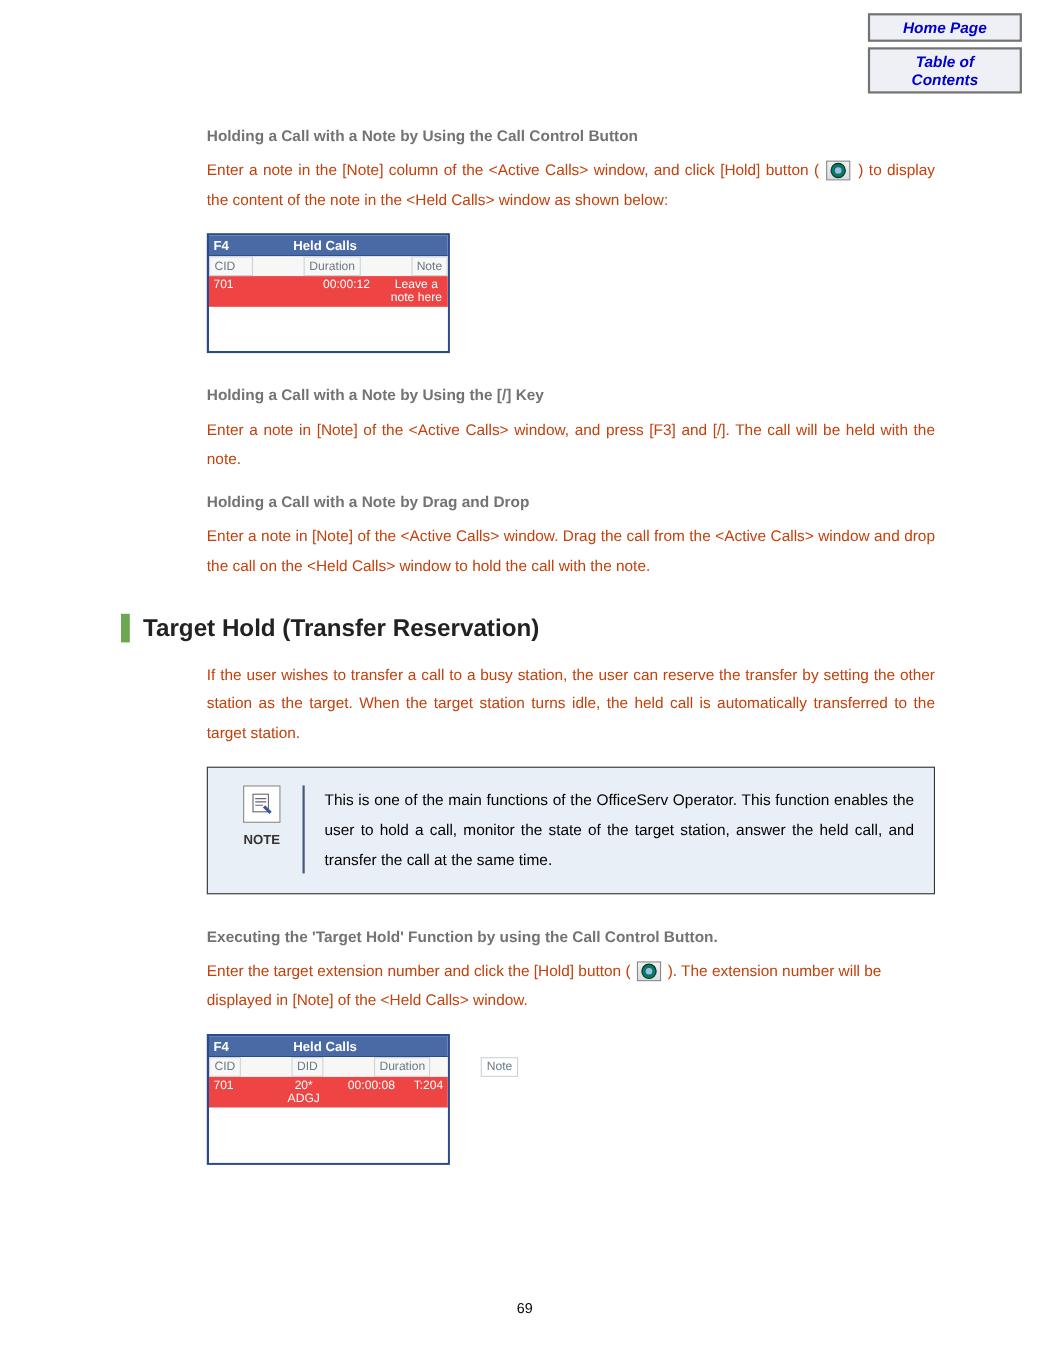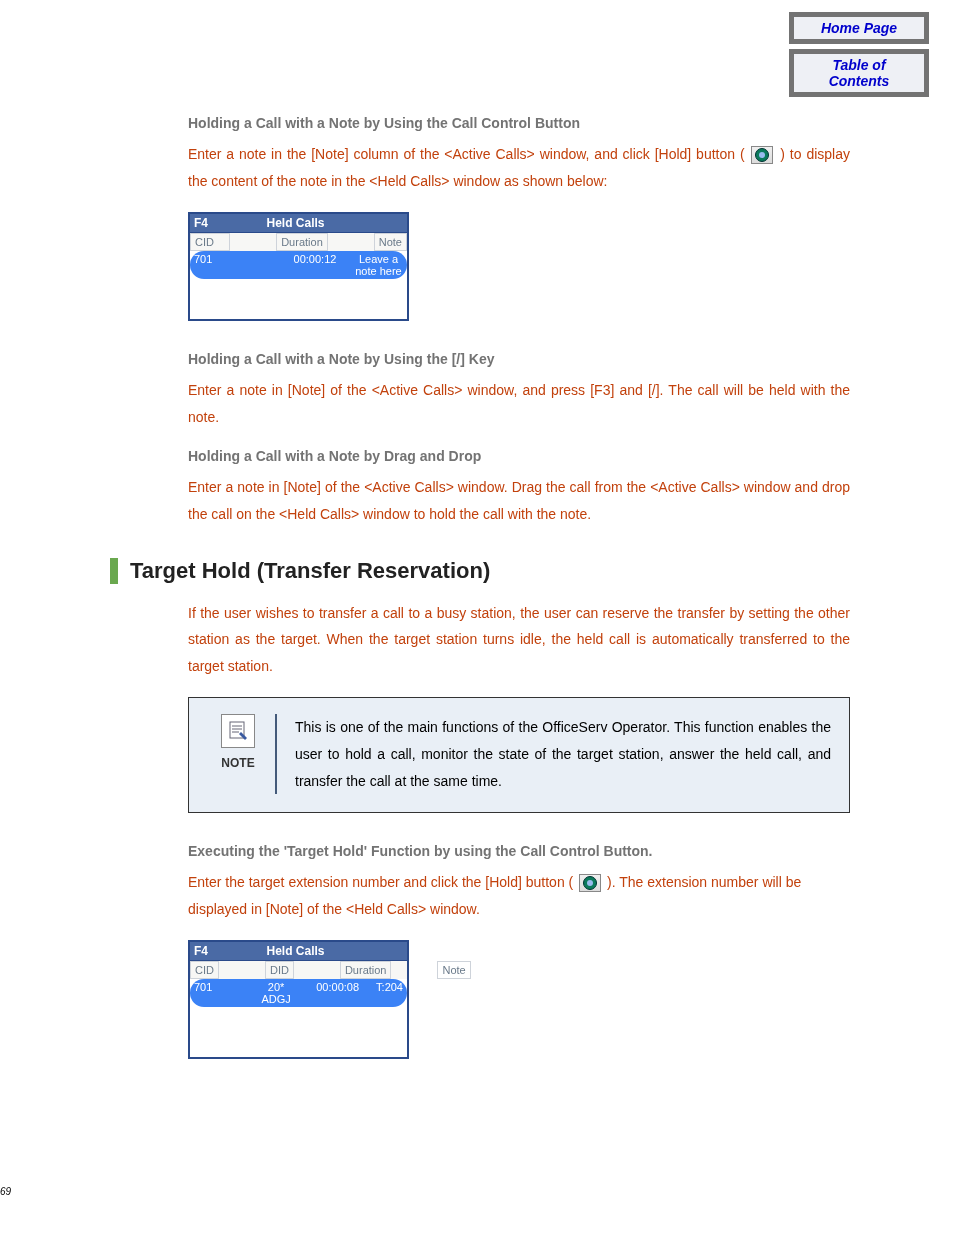--- a/index.html
+++ b/index.html
@@ -13,21 +13,21 @@
   }
   .nav-buttons {
     position: absolute;
     top: 12px;
     right: 25px;
     display: flex;
     flex-direction: column;
     gap: 5px;
   }
   .nav-btn {
-    border: 5px solid #737373;
+    border: 2px solid #737373;
     background: #eef0f5;
     color: #0000cc;
     font-weight: bold;
     font-style: italic;
     font-size: 14px;
     padding: 3px 10px;
     width: 140px;
     text-align: center;
     cursor: pointer;
   }
@@ -109,23 +109,22 @@
     padding: 2px 4px;
     color: #6a7a8a;
   }
   .w-cid { width: 90px; }
   .w-cid-n { width: 60px; }
   .w-did { width: 55px; }
   .w-dur { width: 70px; }
   .w-dur-n { width: 70px; }
   .w-note { flex: 1; }
   .data-row {
-    background: #3b82f6;
+    background: #ef4444;
     color: #fff;
-    border-radius: 14px;
   }
   .data-cell {
     padding: 2px 4px;
     font-size: 11px;
     color: #fff;
   }
   .data-cell.center { text-align: center; }
   .empty-body {
     height: 40px;
     background: #fff;
@@ -188,23 +187,22 @@
   }
   .note-body {
     font-size: 14px;
     line-height: 1.9;
     text-align: justify;
   }
   .page-num {
     position: absolute;
     bottom: 38px;
     width: 100%;
-    text-align: left;
-    font-size: 10px;
-    font-style: italic;
+    text-align: center;
+    font-size: 13px;
   }
 </style>
 </head>
 <body>
 
 <div class="nav-buttons">
   <div class="nav-btn">Home Page</div>
   <div class="nav-btn">Table of Contents</div>
 </div>
 

